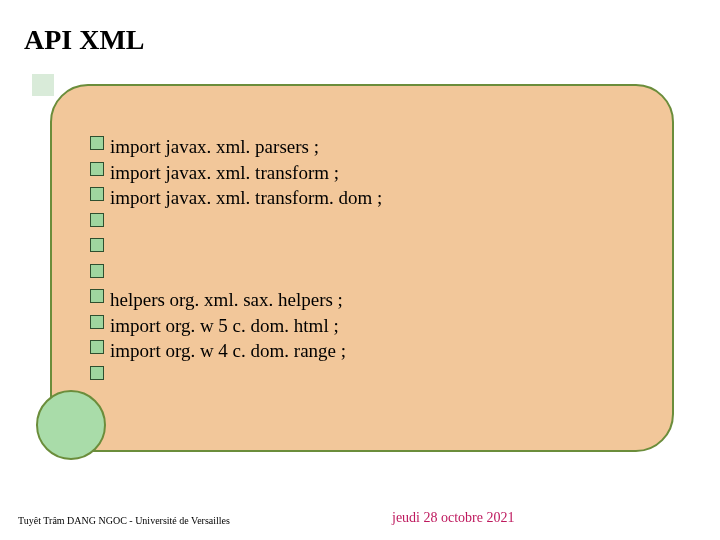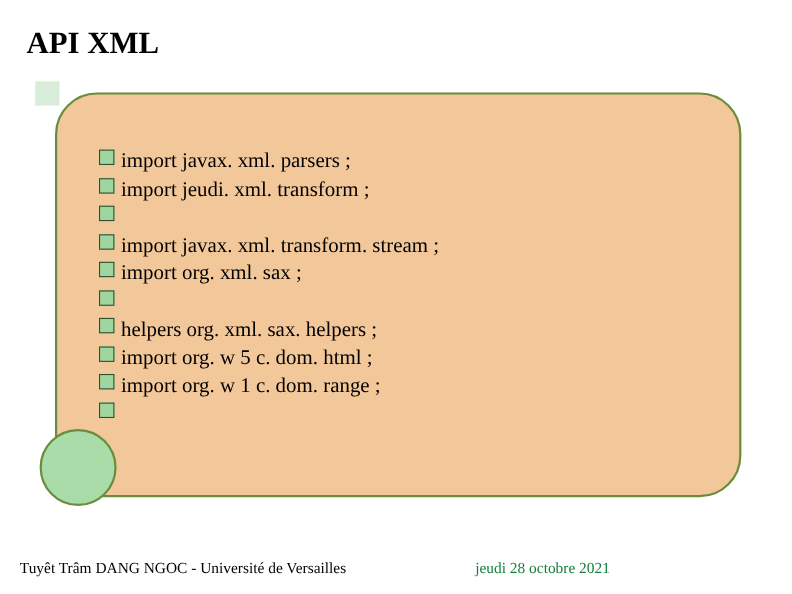--- a/index.html
+++ b/index.html
@@ -67,74 +67,72 @@
     height: 12px;
     background: #9fd69f;
     border: 1px solid #2f4f2f;
     margin-right: 6px;
     flex: 0 0 auto;
   }
   .footer-left {
     position: absolute;
     left: 18px;
     bottom: 14px;
-    font-size: 14px;
+    font-size: 10px;
   }
   .footer-right {
     position: absolute;
     left: 392px;
     bottom: 14px;
     font-size: 14px;
-    color: #15803d;
-    margin-left: 40px;
+    color: #be185d;
   }
 </style>
 </head>
 <body>
 
 <div class="title">API XML</div>
 
 <div class="decor-square"></div>
 <div class="box"></div>
 <div class="circle"></div>
 
 <div class="list">
   <div class="item">
       <span class="bullet"></span>
       <span>import javax. xml. parsers ;</span>
     </div>
   <div class="item">
       <span class="bullet"></span>
-      <span>import jeudi. xml. transform ;</span>
+      <span>import javax. xml. transform ;</span>
+    </div>
+  <div class="item">
+      <span class="bullet"></span>
+      <span>import javax. xml. transform. dom ;</span>
     </div>
   <div class="item">
       <span class="bullet"></span>
     </div>
   <div class="item">
       <span class="bullet"></span>
-      <span>import javax. xml. transform. stream ;</span>
-    </div>
-  <div class="item">
-      <span class="bullet"></span>
-      <span>import org. xml. sax ;</span>
     </div>
   <div class="item">
       <span class="bullet"></span>
     </div>
   <div class="item">
       <span class="bullet"></span>
       <span>helpers org. xml. sax. helpers ;</span>
     </div>
   <div class="item">
       <span class="bullet"></span>
       <span>import org. w 5 c. dom. html ;</span>
     </div>
   <div class="item">
       <span class="bullet"></span>
-      <span>import org. w 1 c. dom. range ;</span>
+      <span>import org. w 4 c. dom. range ;</span>
     </div>
   <div class="item">
       <span class="bullet"></span>
     </div>
 </div>
 
 <div class="footer-left">Tuyêt Trâm DANG NGOC - Université de Versailles</div>
 <div class="footer-right">jeudi 28 octobre 2021</div>
 
 </body></html>

